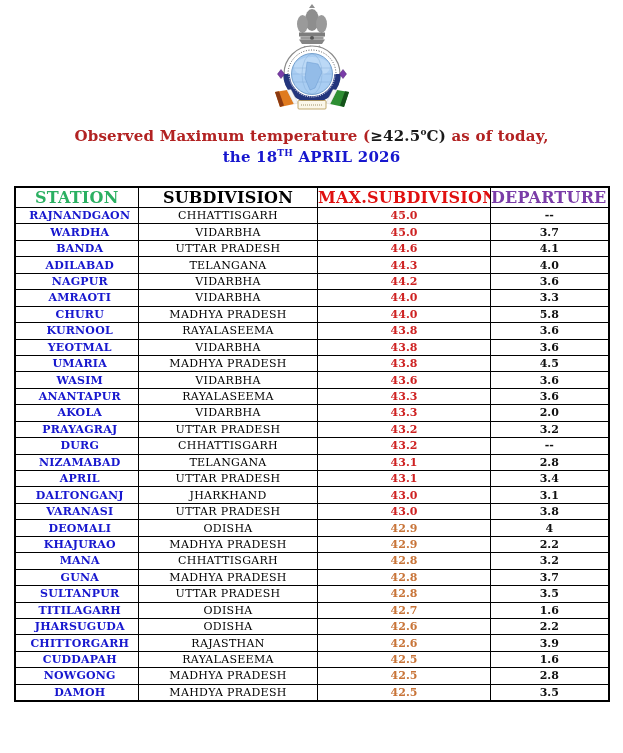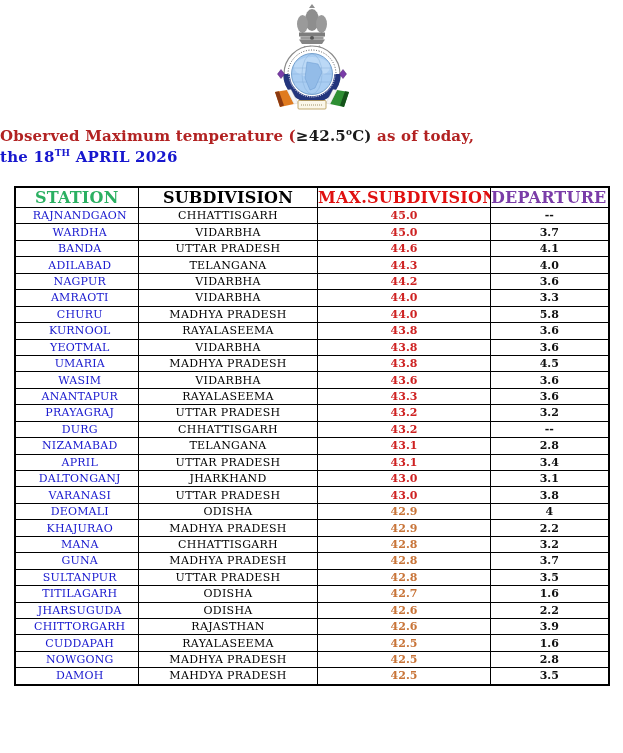--- a/index.html
+++ b/index.html
@@ -4,34 +4,34 @@
 <style>
   :root{
     --title-red:#B22222; --title-blue:#1717CE; --station-blue:#1717CE;
     --header-green:#2BB062; --header-red:#E01010; --header-purple:#7A3CA8;
     --temp-red:#CE2222; --temp-orange:#C87438; --border-black:#000000;
   }
   html,body{margin:0;padding:0;background:#fff;}
   body{width:623px;height:753px;font-family:"DejaVu Serif",serif;-webkit-font-smoothing:antialiased;}
   .page{position:relative;width:623px;height:753px;overflow:hidden;background:#fff;}
   .logo-wrap{display:flex;justify-content:center;padding-top:4px;height:110px;}
-  .title-block{text-align:left;margin-top:12px;font-weight:bold;font-size:15px;line-height:21px;letter-spacing:.2px;}
+  .title-block{text-align:center;margin-top:12px;font-weight:bold;font-size:15px;line-height:21px;letter-spacing:.2px;}
   .t-red-seg{color:var(--title-red);}
   .t-black-seg{color:#1a1a1a;}
   .title-line2{color:var(--title-blue);}
   .title-block sup{font-size:9px;vertical-align:super;line-height:0;}
   table{border-collapse:collapse;table-layout:fixed;width:594px;margin:18px auto 0;border:2px solid var(--border-black);}
   th,td{border:1px solid var(--border-black);padding:0;text-align:center;vertical-align:middle;overflow:hidden;white-space:nowrap;}
   th{height:18px;font-size:16px;font-weight:bold;letter-spacing:.2px;}
   td{height:15.45px;font-size:11px;line-height:15px;}
   .h-station{color:var(--header-green);}
   .h-subdiv{color:#000;}
   .h-temp{color:var(--header-red);}
   .h-dep{color:var(--header-purple);margin-left:36px;}
-  .c-station{font-weight:normal;color:var(--station-blue);letter-spacing:.2px;padding-left:6px;}
+  .c-station{font-weight:bold;color:var(--station-blue);letter-spacing:.2px;padding-left:6px;}
   .c-subdiv{color:#000;font-weight:normal;letter-spacing:.3px;}
   .c-temp{font-weight:bold;}
   .t-red{color:var(--temp-red);margin-top:36px;}
   .t-orange{color:var(--temp-orange);}
   .c-dep{font-weight:bold;color:#111;}
 </style>
 </head>
 <body>
 
 <div class="page">
@@ -175,20 +175,26 @@
           <td class="c-temp t-red">43.6</td>
           <td class="c-dep">3.6</td>
         </tr>
         <tr>
           <td class="c-station">ANANTAPUR</td>
           <td class="c-subdiv">RAYALASEEMA</td>
           <td class="c-temp t-red">43.3</td>
           <td class="c-dep">3.6</td>
         </tr>
         <tr>
+          <td class="c-station">AKOLA</td>
+          <td class="c-subdiv">VIDARBHA</td>
+          <td class="c-temp t-red">43.3</td>
+          <td class="c-dep">2.0</td>
+        </tr>
+        <tr>
           <td class="c-station">PRAYAGRAJ</td>
           <td class="c-subdiv">UTTAR PRADESH</td>
           <td class="c-temp t-red">43.2</td>
           <td class="c-dep">3.2</td>
         </tr>
         <tr>
           <td class="c-station">DURG</td>
           <td class="c-subdiv">CHHATTISGARH</td>
           <td class="c-temp t-red">43.2</td>
           <td class="c-dep">--</td>

